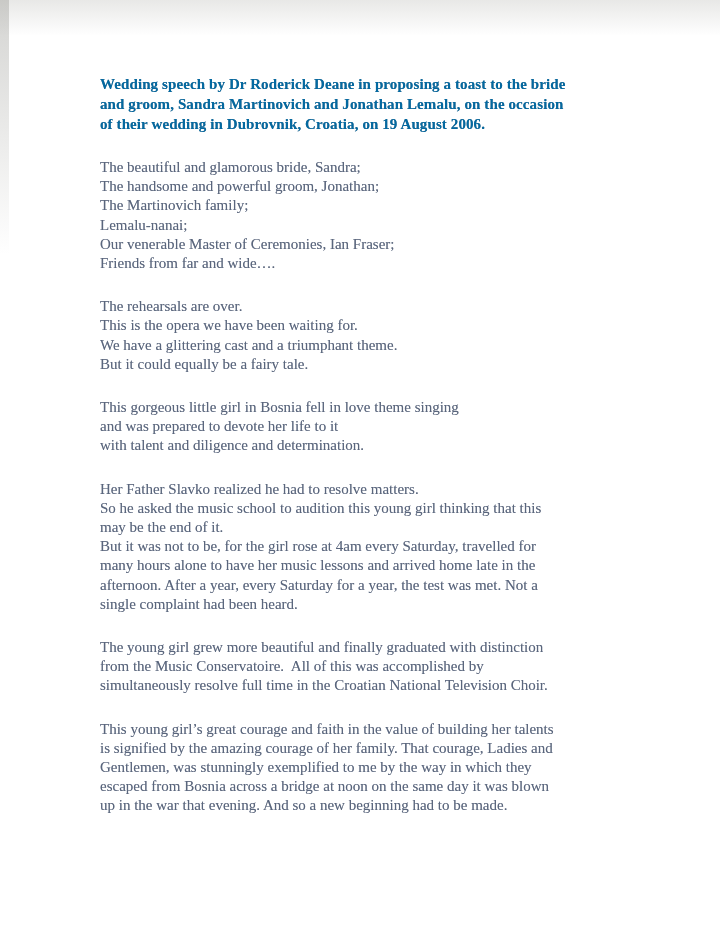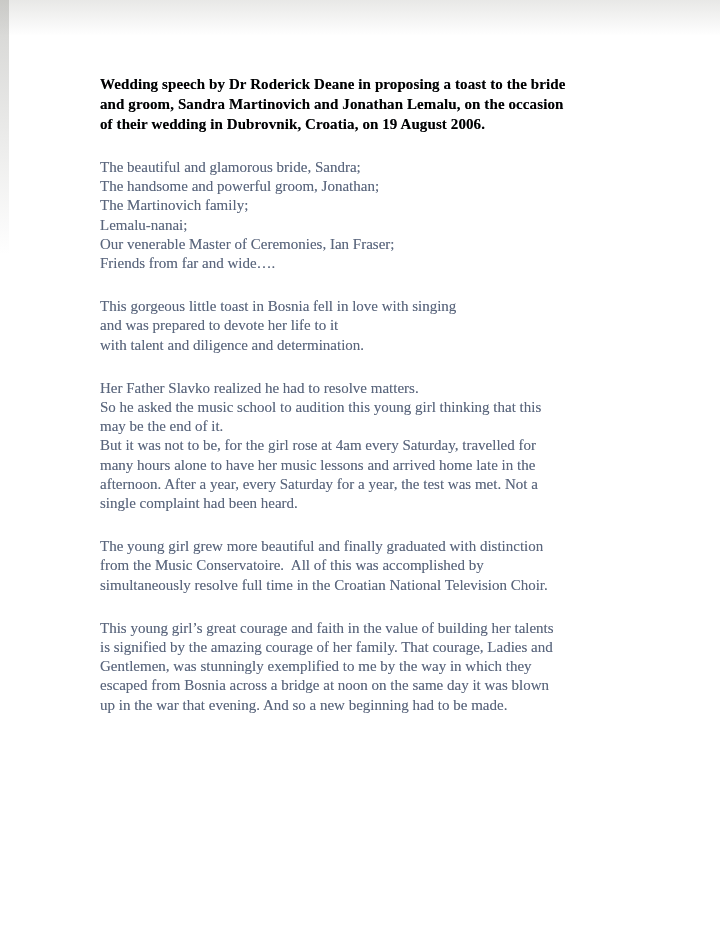--- a/index.html
+++ b/index.html
@@ -40,21 +40,21 @@
     height: 932px;
     padding: 74px 55px 0 100px;
     filter: blur(0.25px);
   }
   .doc-title {
     width: 545px;
     font-size: 15px;
     font-weight: bold;
     line-height: 20px;
     letter-spacing: 0.1px;
-    color: #000000;
+    color: #0369a1;
     white-space: pre-wrap;
     margin-bottom: 18px;
     text-shadow: 0 0 0.6px rgba(45,56,74,0.55);
   }
   .doc-para {
     width: 560px;
     font-size: 15px;
     line-height: 19.2px;
     color: #5a667d;
     white-space: pre-wrap;
@@ -75,23 +75,27 @@
 and groom, Sandra Martinovich and Jonathan Lemalu, on the occasion
 of their wedding in Dubrovnik, Croatia, on 19 August 2006.</div>
 
     <div class="doc-para">The beautiful and glamorous bride, Sandra;
 The handsome and powerful groom, Jonathan;
 The Martinovich family;
 Lemalu-nanai;
 Our venerable Master of Ceremonies, Ian Fraser;
 Friends from far and wide….</div>
 
+    <div class="doc-para">The rehearsals are over.
+This is the opera we have been waiting for.
+We have a glittering cast and a triumphant theme.
+But it could equally be a fairy tale.</div>
 
 
-    <div class="doc-para">This gorgeous little toast in Bosnia fell in love with singing
+    <div class="doc-para">This gorgeous little girl in Bosnia fell in love theme singing
 and was prepared to devote her life to it
 with talent and diligence and determination.</div>
 
     <div class="doc-para">Her Father Slavko realized he had to resolve matters.
 So he asked the music school to audition this young girl thinking that this
 may be the end of it.
 But it was not to be, for the girl rose at 4am every Saturday, travelled for
 many hours alone to have her music lessons and arrived home late in the
 afternoon. After a year, every Saturday for a year, the test was met. Not a
 single complaint had been heard.</div>

